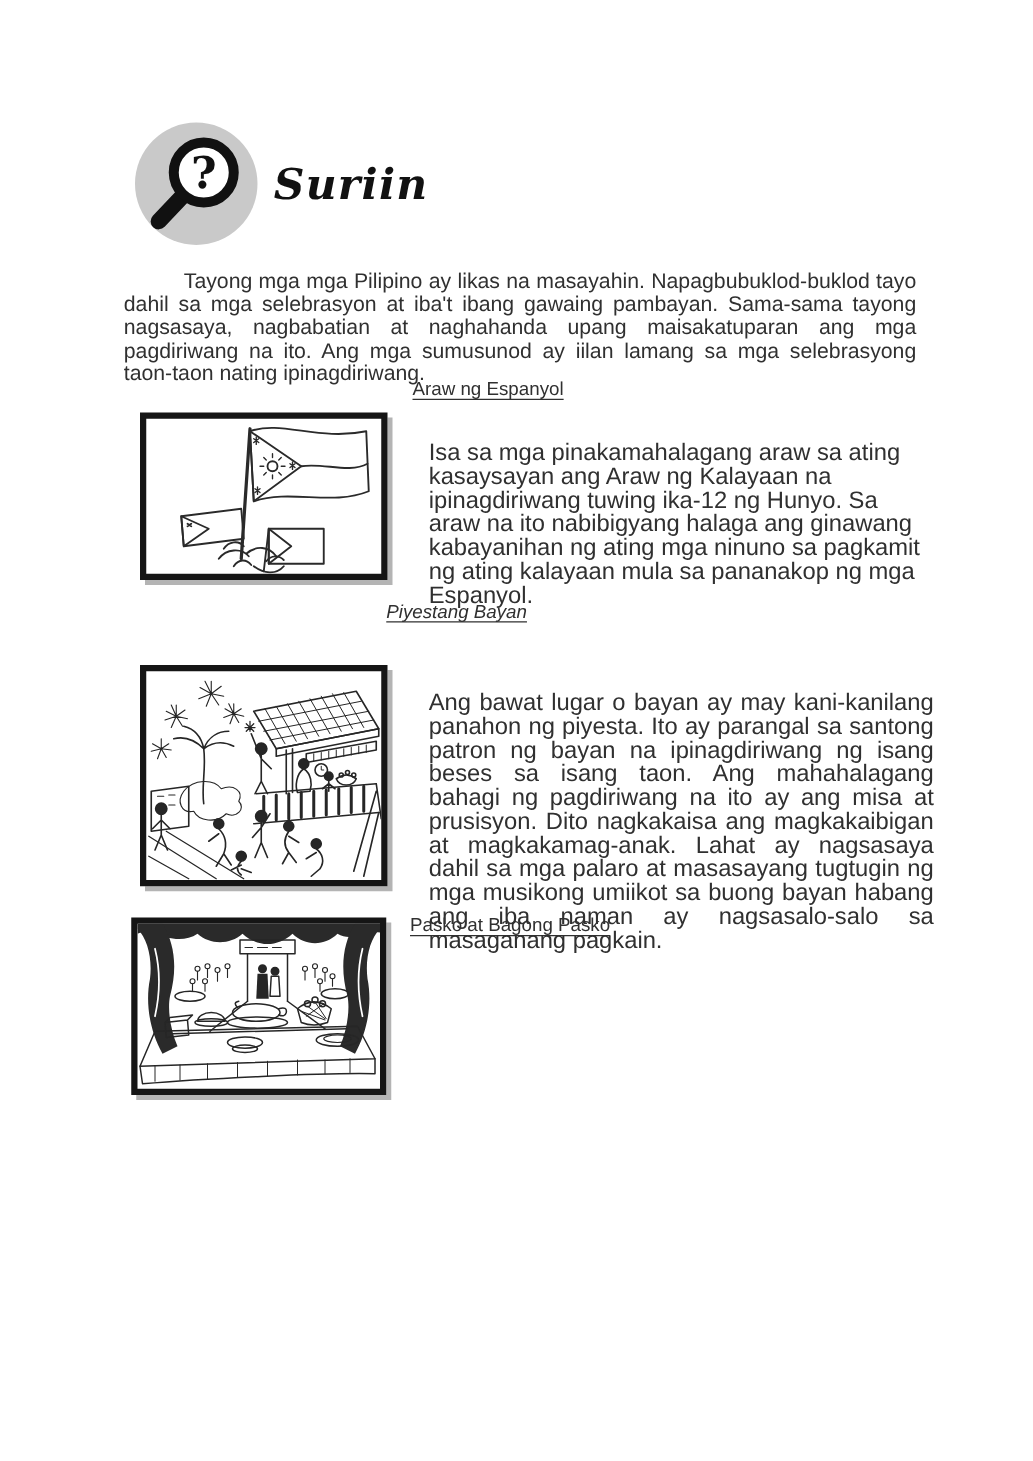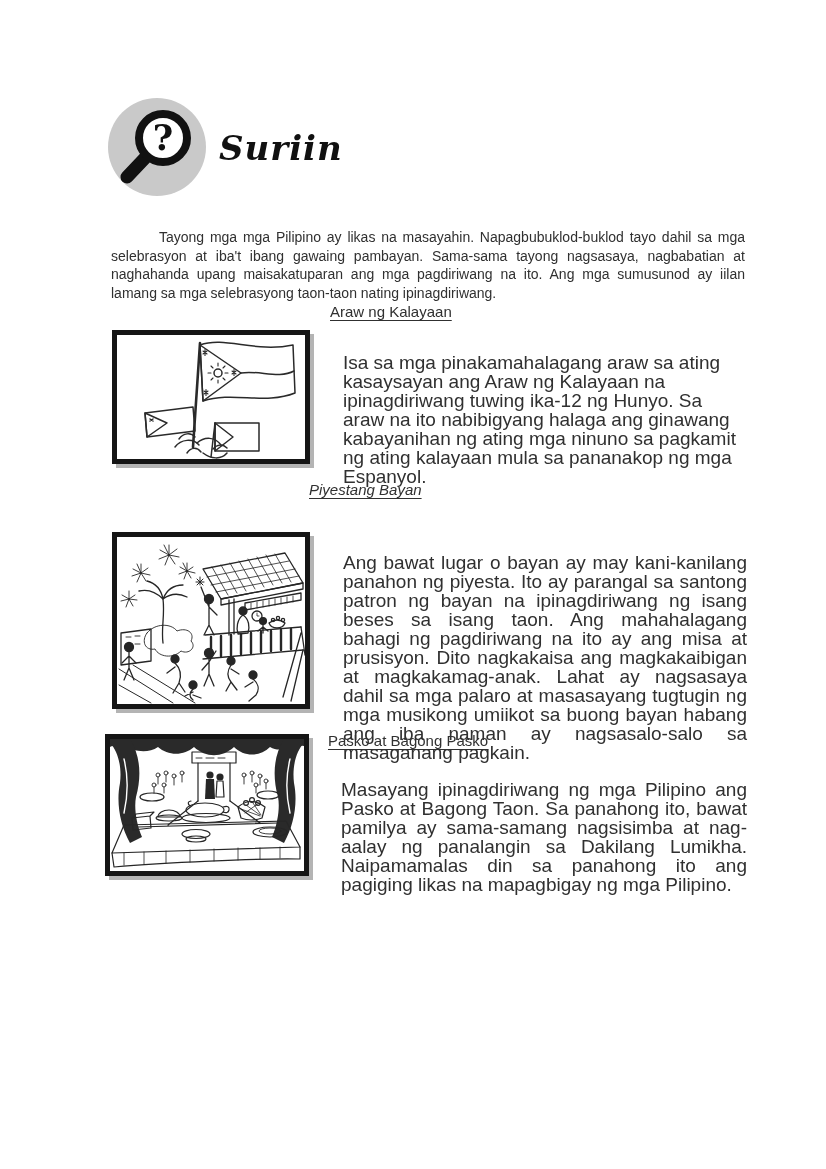--- a/index.html
+++ b/index.html
@@ -20,23 +20,23 @@
     left:219px;top:131px;
     font-family:"DejaVu Serif", serif;
     font-style:italic;font-weight:700;
     font-size:34px;line-height:34px;
     letter-spacing:1px;color:#111;
     margin:0;
   }
   
   .intro{
     left:99px;top:216px;width:634px;
-    font-size:14px;line-height:18.6px;
+    font-size:17px;line-height:18.6px;
     text-align:justify;text-indent:48px;
-    margin:12px;
+    margin:0;
   }
   
   .heading{
     font-size:15px;line-height:19px;font-weight:400;
     text-decoration:underline;text-underline-offset:3px;
     margin:0;white-space:nowrap;
   }
   .body-text{
     font-size:19px;line-height:19px;margin:13px;
   }
@@ -70,21 +70,21 @@
       <circle cx="50" cy="50" r="49" fill="#c9c9c9"></circle>
       <path d="M38 61 L20 80" stroke="#111" stroke-width="13" stroke-linecap="round" fill="none"></path>
       <circle cx="56" cy="41" r="24" fill="#ffffff" stroke="#111" stroke-width="8"></circle>
       <text x="56" y="53" text-anchor="middle" font-family="'DejaVu Serif', serif" font-weight="bold" font-size="35" fill="#111">?</text>
     </svg>
   </div>
   <h1 class="abs title">Suriin</h1>
 
   <p class="abs intro">Tayong mga mga Pilipino ay likas na masayahin. Napagbubuklod-buklod tayo dahil sa mga selebrasyon at iba't ibang gawaing pambayan. Sama-sama tayong nagsasaya, nagbabatian at naghahanda upang maisakatuparan ang mga pagdiriwang na ito. Ang mga sumusunod ay iilan lamang sa mga selebrasyong taon-taon nating ipinagdiriwang.</p>
 
-  <h2 class="abs heading h1-pos">Araw ng Kalayaan</h2>
+  <h2 class="abs heading h1-pos">Araw ng Espanyol</h2>
   <p class="abs body-text b1-pos">Isa sa mga pinakamahalagang araw sa ating kasaysayan ang Araw ng Kalayaan na ipinagdiriwang tuwing ika-12 ng Hunyo. Sa araw na ito nabibigyang halaga ang ginawang kabayanihan ng ating mga ninuno sa pagkamit ng ating kalayaan mula sa pananakop ng mga Espanyol.</p>
   <figure class="abs frame f1-pos">
     <svg viewBox="0 0 188 124">
       <g fill="none" stroke="#2a2a2a" stroke-width="1.5" stroke-linecap="round" stroke-linejoin="round">
         <path d="M83 8 L76 112" stroke-width="2.6"></path>
         <path d="M83 10 C108 1 138 18 176 10 L178 58 C148 70 116 56 86 66 Z"></path>
         <path d="M124 38 C142 35 162 44 177 36"></path>
         <path d="M83 10 L86 66 L124 38 Z"></path>
         <circle cx="101" cy="38" r="4"></circle>
         <g stroke-width="1.1">
@@ -166,21 +166,20 @@
         <circle cx="76" cy="148" r="4" fill="#262626"></circle>
         <path d="M76 152 C72 156 72 160 76 163 M76 155 l-8 4 M76 158 l8 3"></path>
         <circle cx="136" cy="138" r="4" fill="#262626"></circle>
         <path d="M136 142 C141 146 143 152 139 158 M136 145 l-8 5 M139 158 l-7 6"></path>
         <path d="M2 132 L56 166 M2 148 L34 166 M16 128 L78 166" stroke-width="1"></path>
       </g>
     </svg>
   </figure>
 
   <h2 class="abs heading h3-pos">Pasko at Bagong Pasko</h2>
-  <p class="abs body-text justify b3-pos">Masayang ipinagdiriwang ng mga Pilipino ang Pasko at Bagong Taon. Sa panahong ito, bawat pamilya ay sama-samang nagsisimba at nag-aalay ng panalangin sa Dakilang Lumikha. Naipamamalas din sa panahong ito ang pagiging likas na mapagbigay ng mga Pilipino.</p>
   <figure class="abs frame f3-pos">
     <svg viewBox="0 0 194 132">
       <g fill="none" stroke="#262626" stroke-width="1.2" stroke-linejoin="round" stroke-linecap="round">
         <path fill="#2a2a2a" stroke="none" d="M0 0 L194 0 L194 7 C182 5 172 15 160 8 C150 18 134 18 124 8 C112 19 96 19 84 8 C74 17 58 17 48 8 C38 15 24 12 14 8 C8 6 4 6 0 8 Z"></path>
         <path fill="#2a2a2a" stroke="none" d="M0 0 L20 0 C30 16 32 36 26 58 C24 68 26 84 32 98 L20 104 C10 86 6 64 10 44 C12 28 8 12 0 4 Z"></path>
         <path d="M14 20 C18 36 18 56 14 74" stroke="#ffffff" stroke-width="1.4"></path>
         <path fill="#2a2a2a" stroke="none" d="M194 0 L174 0 C164 16 162 36 168 58 C170 68 168 84 162 98 L174 104 C184 86 188 64 184 44 C182 28 186 12 194 4 Z"></path>
         <path d="M180 20 C176 36 176 56 180 74" stroke="#ffffff" stroke-width="1.4"></path>
         <rect x="82" y="13" width="44" height="11"></rect>
         <path d="M86 19 h6 M96 19 h8 M108 19 h7" stroke-width="0.9"></path>

